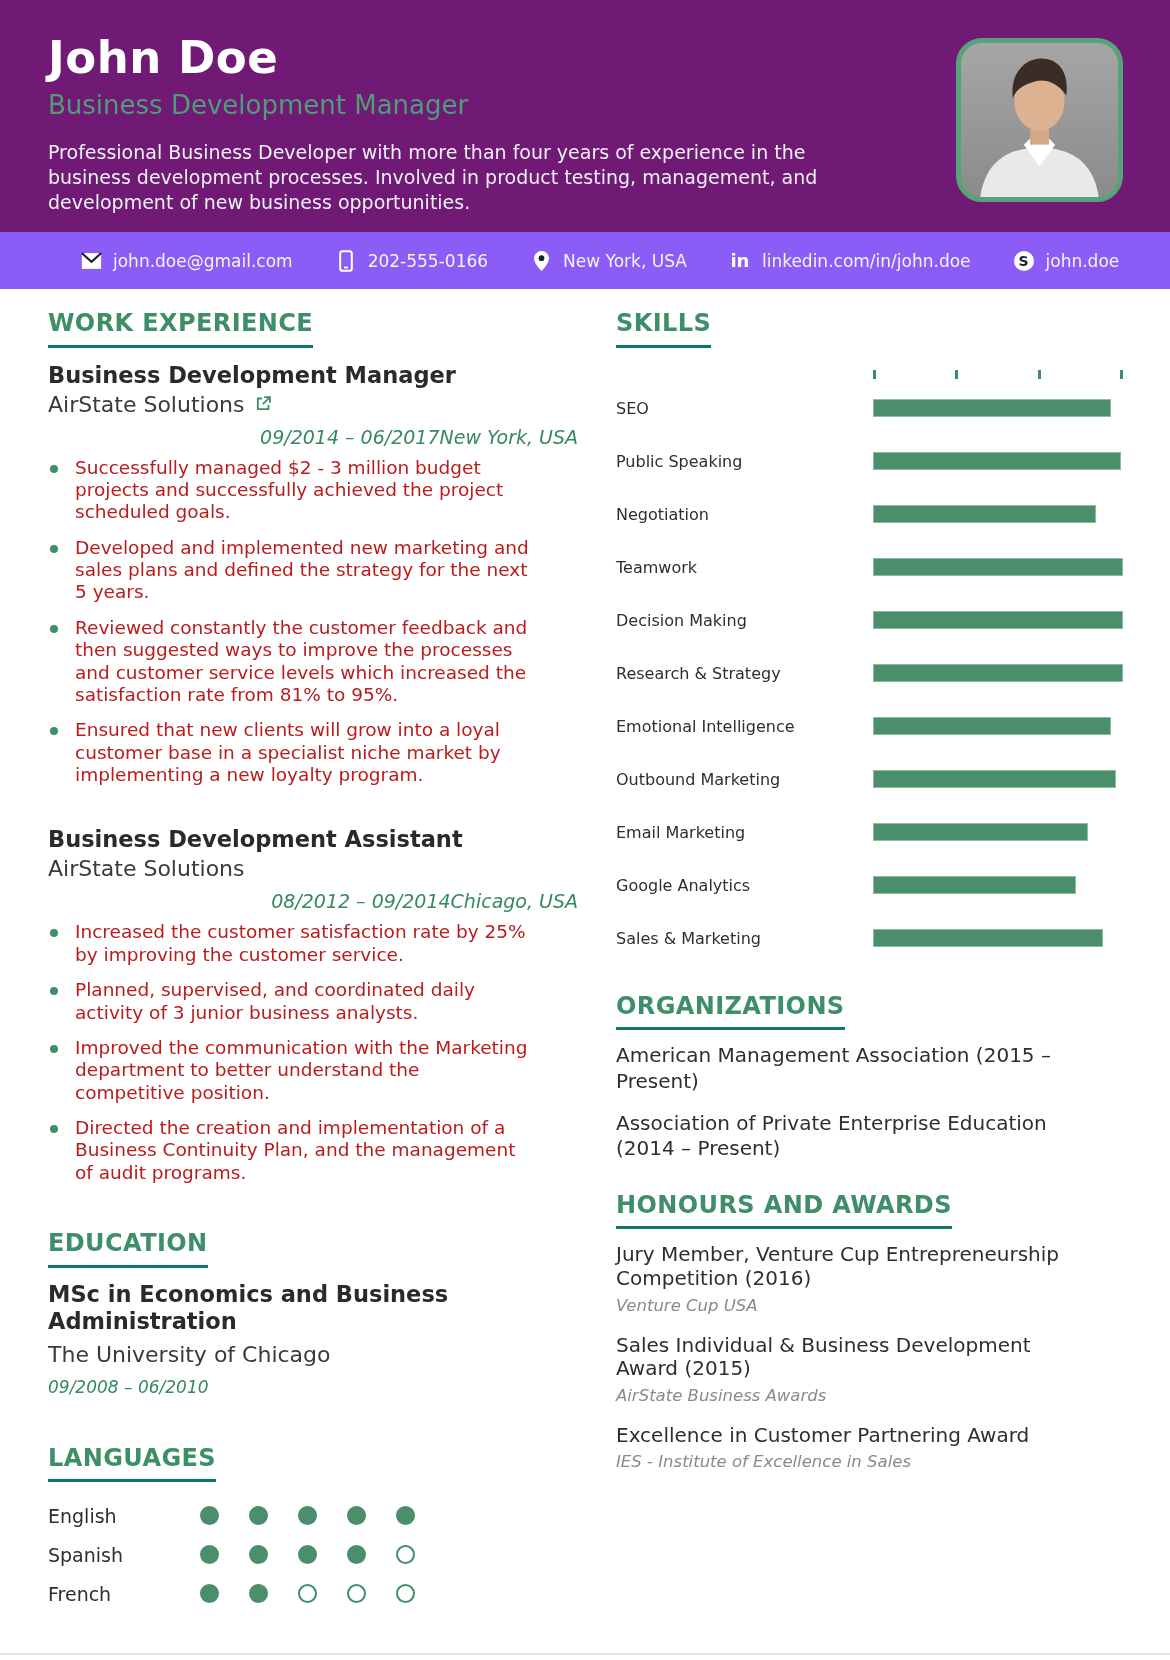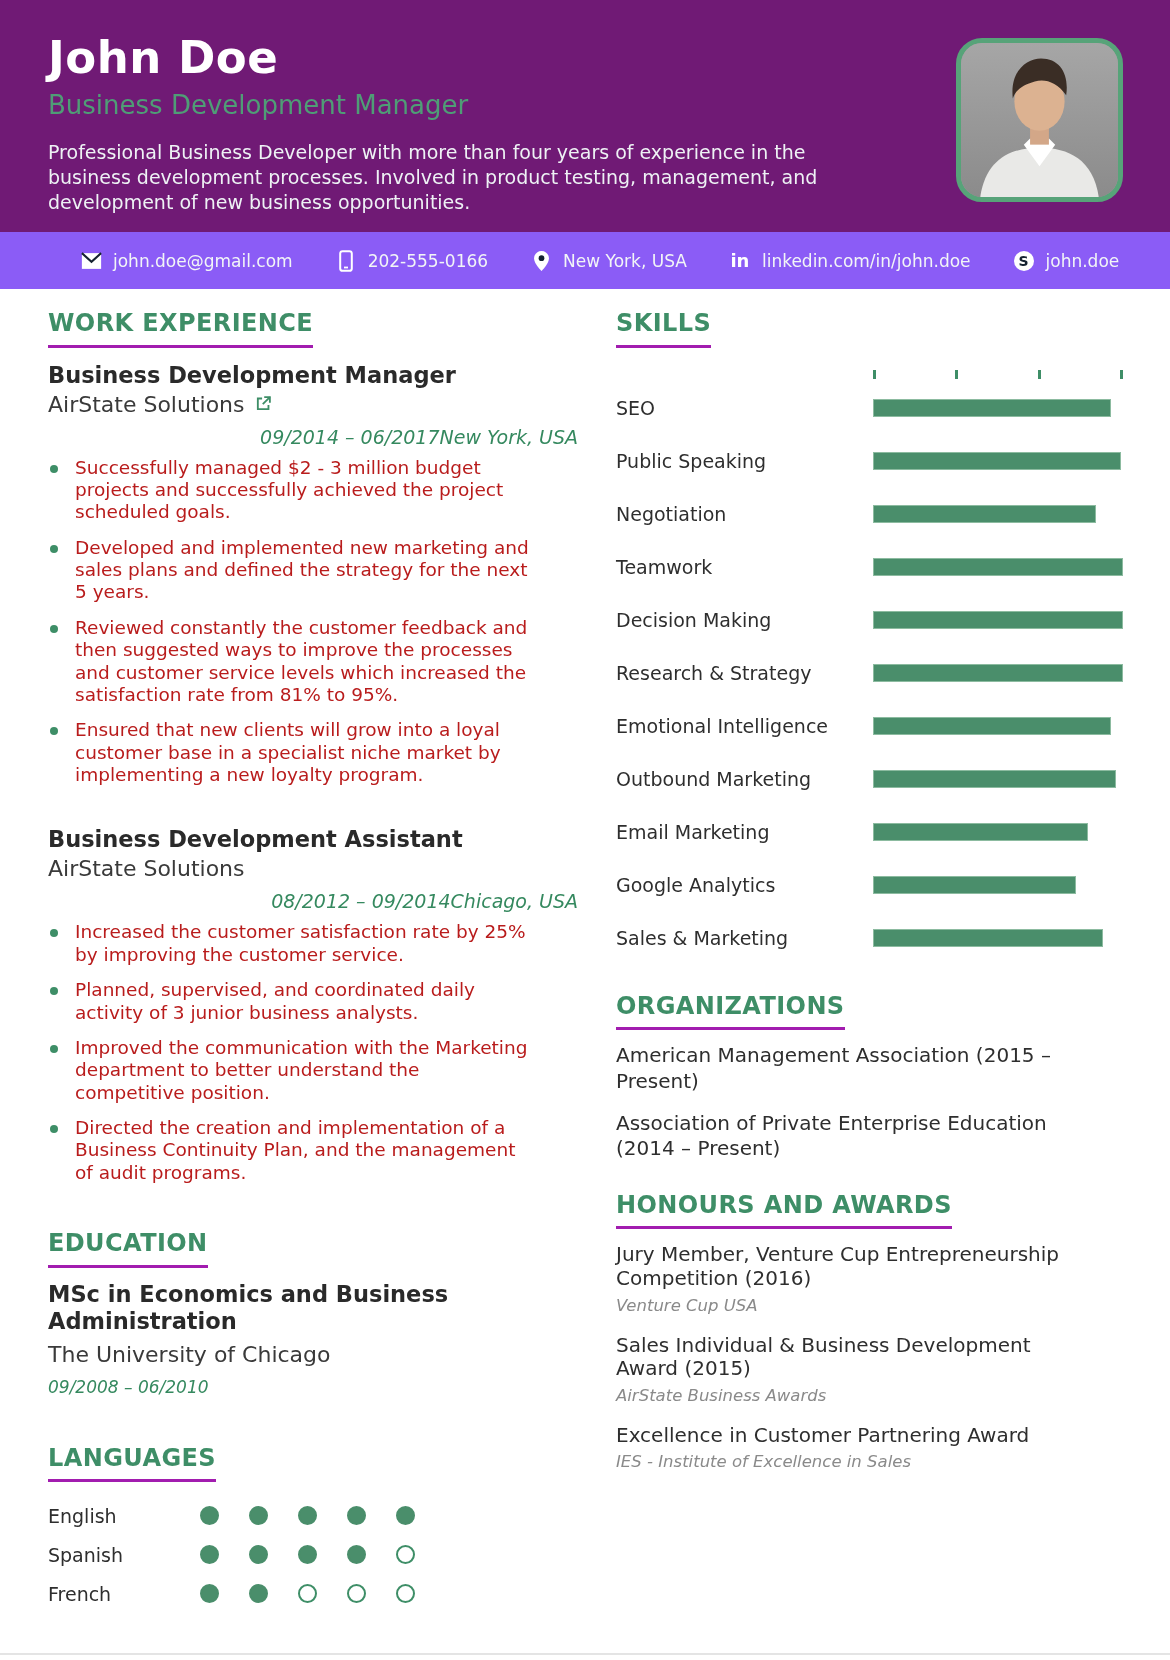--- a/index.html
+++ b/index.html
@@ -32,21 +32,21 @@
   .skype-circle { width:20px; height:20px; border-radius:50%; background:#fff; color:#152231;
     font-weight:700; font-size:14px; display:flex; align-items:center; justify-content:center; }
 
   
   .columns { display:flex; padding-top:21px; }
   .col-left  { width:578px; padding-left:48px; }
   .col-right { flex:1; padding-left:38px; padding-right:47px; }
 
   .section-title {
     display:inline-block; font-size:24px; font-weight:700; color:#3e8e67;
-    letter-spacing:0.4px; padding-bottom:7px; border-bottom:3px solid #a21caf; line-height:1.15;
+    letter-spacing:0.4px; padding-bottom:7px; border-bottom:3px solid #0f766e; line-height:1.15;
   }
 
   
   .job { margin-top:14px; }
   .job + .job { margin-top:40px; }
   .jtitle { font-size:22.5px; font-weight:700; color:#2a2a2a; line-height:1.2; }
   .company { font-size:22px; color:#3a3a3a; margin-top:3px; display:flex; gap:10px; }
   .job-meta { display:flex; justify-content:flex-end; font-style:italic; color:#35895f;
     font-size:19px; margin-top:9px; }
   .bullets { list-style:none; margin-top:9px; }
@@ -72,21 +72,21 @@
 
   
   .skills-ticks { margin-left:257px; position:relative; height:9px; margin-top:22px; }
   .tick { position:absolute; top:0; width:3px; height:9px; background:#3e8e67; }
   .tick:nth-child(1){ left:0; }
   .tick:nth-child(2){ left:calc(33.33% - 1px); }
   .tick:nth-child(3){ left:calc(66.66% - 2px); }
   .tick:nth-child(4){ left:calc(100% - 3px); }
   .skill-rows { margin-top:3px; }
   .skill-row { display:flex; align-items:center; height:53px; }
-  .skill-label { width:257px; font-size:19px; color:#2e2e2e; }
+  .skill-label { width:257px; font-size:16px; color:#2e2e2e; }
   .skill-track { width:250px; }
   .skill-bar { height:18px; background:#4a8e6b; border:1px solid #8cbba0; }
 
   
   .org-section { margin-top:28px; }
   .org-items { margin-top:13px; }
   .org-item { font-size:20px; color:#2e2e2e; line-height:1.27; max-width:470px; margin-bottom:17px; }
 
   
   .awards-section { margin-top:30px; }

